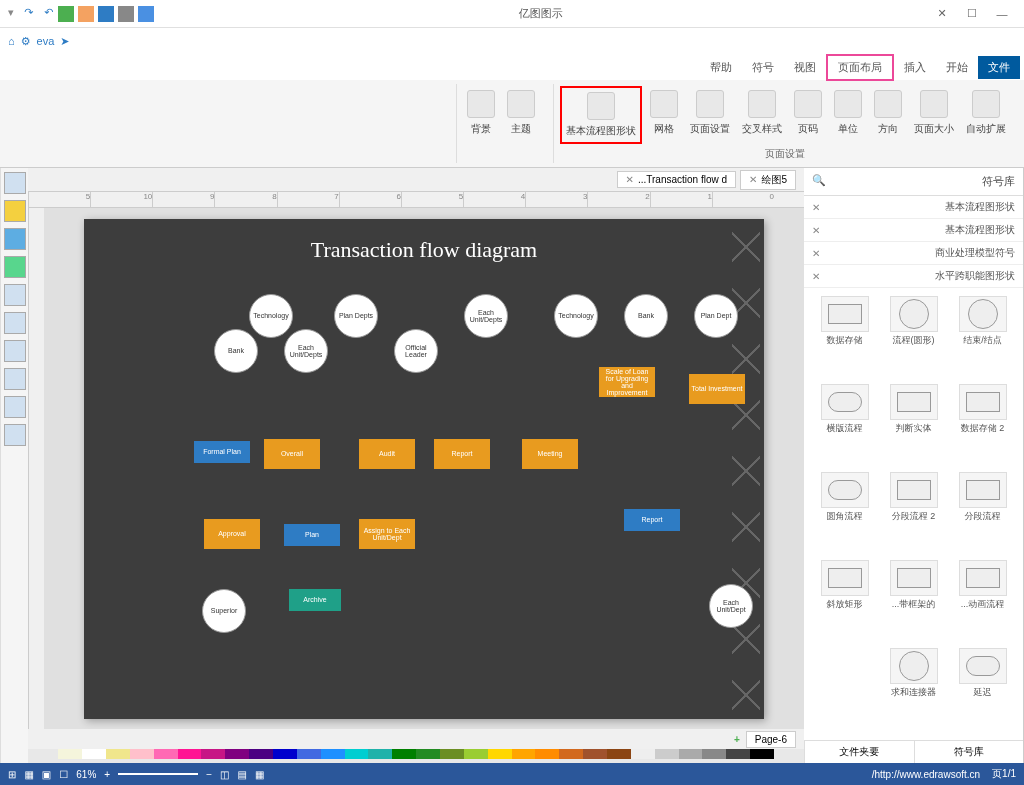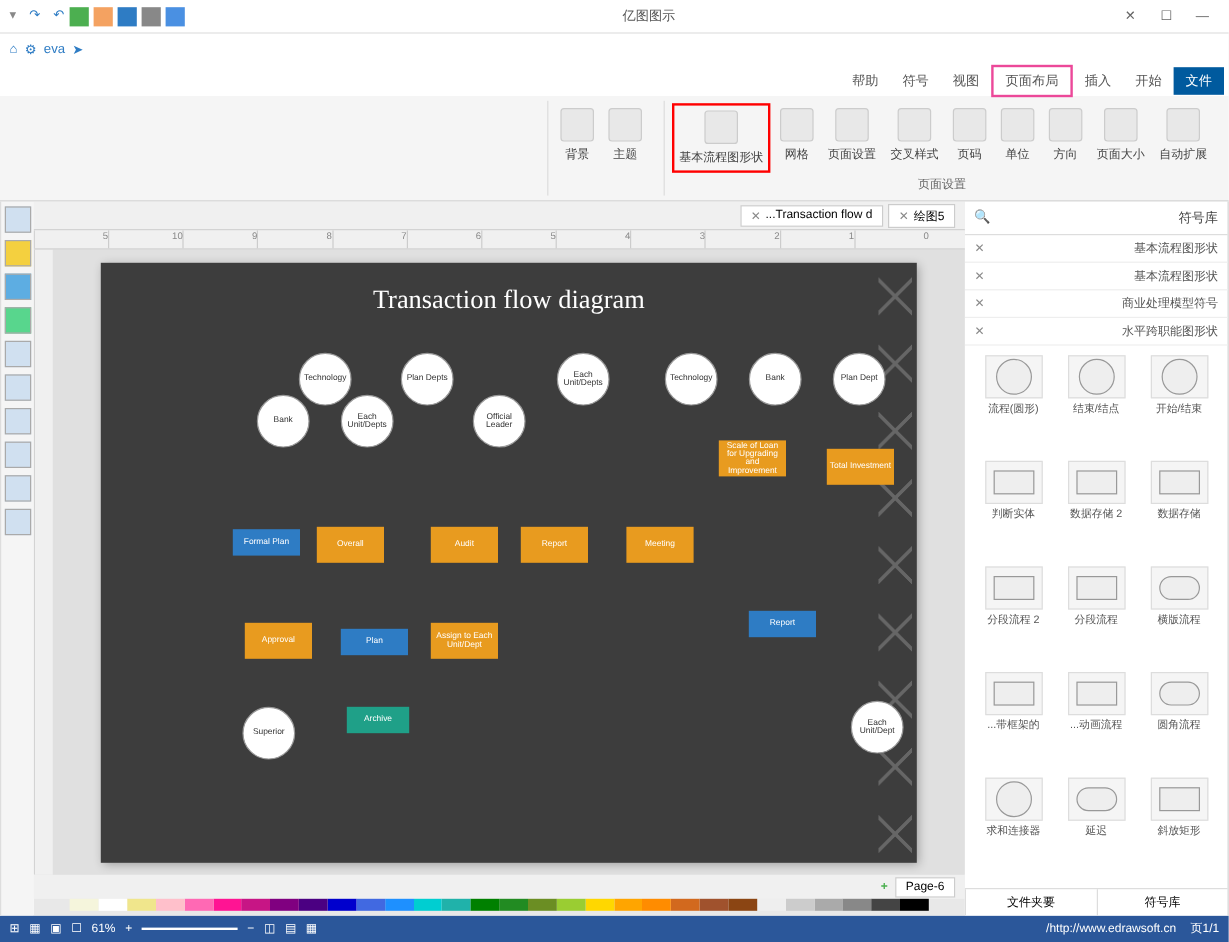--- a/index.html
+++ b/index.html
@@ -178,26 +178,20 @@
         <div class="side-section">
           <span>水平跨职能图形状</span>
           <span class="side-close">✕</span>
         </div>
       </div>
     <div class="shapes-grid" id="shapes-grid">
         <div class="shape-item">
           <div class="shape-preview">
             <div class="sp-circle"></div>
           </div>
-          <span>开始/结束</span>
-        </div>
-        <div class="shape-item">
-          <div class="shape-preview">
-            <div class="sp-circle"></div>
-          </div>
           <span>结束/结点</span>
         </div>
         <div class="shape-item">
           <div class="shape-preview">
             <div class="sp-circle"></div>
           </div>
           <span>流程(圆形)</span>
         </div>
         <div class="shape-item">
           <div class="shape-preview">

